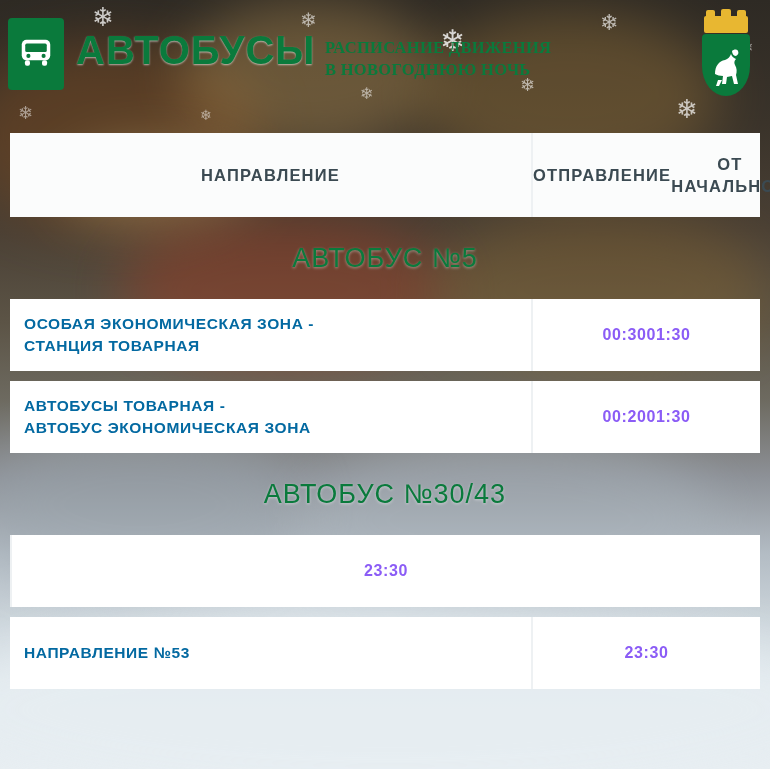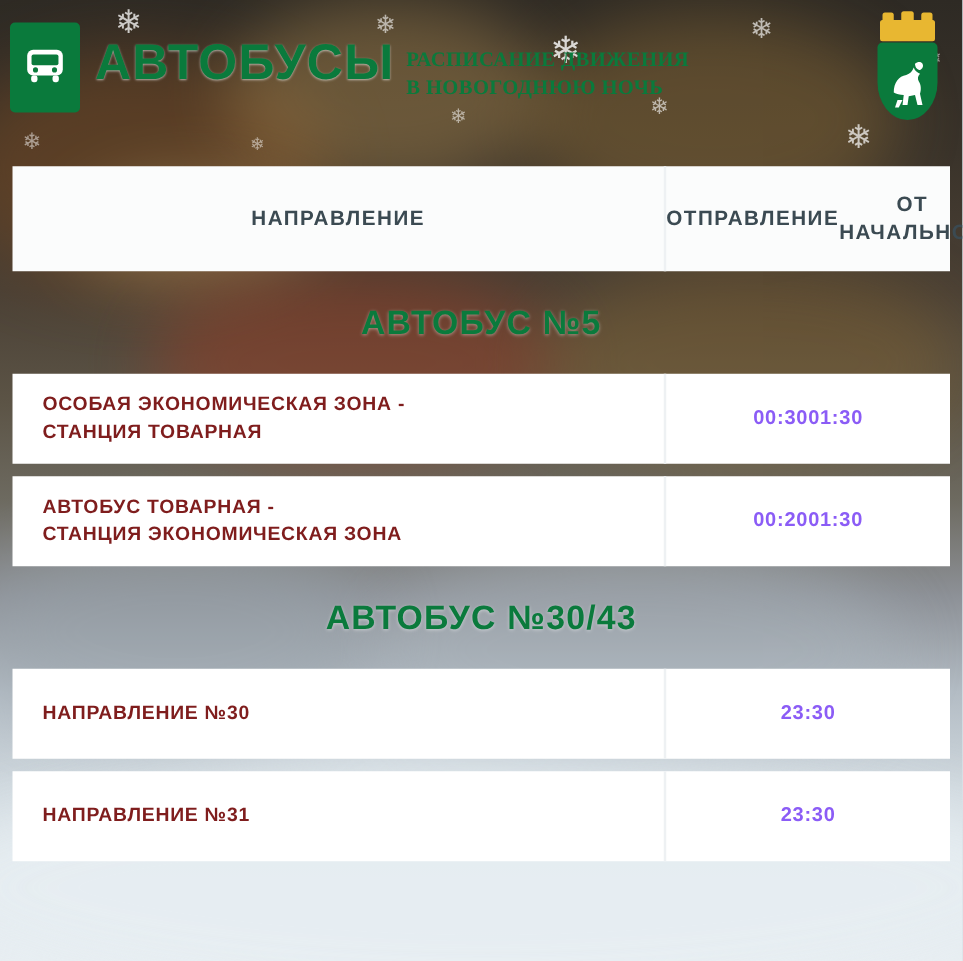--- a/index.html
+++ b/index.html
@@ -134,21 +134,21 @@
     margin-bottom: 10px;
   }
   .row.head {
     height: 84px;
     background: #fbfcfc;
   }
   .cell-dir {
     flex: 0 0 521px;
     display: flex;
     align-items: center;
-    padding: 0 24px;
+    padding: 0 14px;
     box-sizing: border-box;
   }
   .cell-time {
     flex: 1 1 auto;
     display: flex;
     align-items: center;
     justify-content: center;
     border-left: 2px solid #eef1f3;
     box-sizing: border-box;
   }
@@ -159,41 +159,41 @@
     font-size: 16.5px;
     font-weight: bold;
     color: #3b4a52;
     letter-spacing: 1.2px;
     text-align: center;
     line-height: 1.35;
   }
   .dir-text {
     font-size: 15.5px;
     font-weight: bold;
-    color: #7f1d1d;
+    color: #0369a1;
     letter-spacing: .6px;
     line-height: 1.45;
   }
   .time-text {
     font-size: 16px;
     font-weight: bold;
     color: #8b5cf6;
     letter-spacing: .6px;
     line-height: 1.5;
   }
   .route-band {
     height: 62px;
     display: flex;
     align-items: center;
     justify-content: center;
     margin-bottom: 10px;
   }
   .route-title {
     font-size: 27px;
-    font-weight: bold;
+    font-weight: normal;
     color: #0a7a3c;
     letter-spacing: 1px;
     text-shadow: 0 1px 3px rgba(255,255,255,.45);
   }
   .row.body-2 { height: 72px; }
   .row.body-1 { height: 72px; }
 </style>
 </head>
 <body>
 
@@ -281,46 +281,43 @@
       </div>
       <div class="cell-time">
         <div class="time-text">00:30</div>
         <div class="time-text">01:30</div>
       </div>
     </div>
 
     <div class="row body-2">
       <div class="cell-dir">
         <div>
-          <div class="dir-text">АВТОБУС ТОВАРНАЯ -</div>
-          <div class="dir-text">СТАНЦИЯ ЭКОНОМИЧЕСКАЯ ЗОНА</div>
+          <div class="dir-text">АВТОБУСЫ ТОВАРНАЯ -</div>
+          <div class="dir-text">АВТОБУС ЭКОНОМИЧЕСКАЯ ЗОНА</div>
         </div>
       </div>
       <div class="cell-time">
         <div class="time-text">00:20</div>
         <div class="time-text">01:30</div>
       </div>
     </div>
 
     <div class="route-band">
       <div class="route-title">АВТОБУС №30/43</div>
     </div>
 
     <div class="row body-1">
-      <div class="cell-dir">
-        <div class="dir-text">НАПРАВЛЕНИЕ №30</div>
-      </div>
       <div class="cell-time">
         <div class="time-text">23:30</div>
       </div>
     </div>
 
     <div class="row body-1">
       <div class="cell-dir">
-        <div class="dir-text">НАПРАВЛЕНИЕ №31</div>
+        <div class="dir-text">НАПРАВЛЕНИЕ №53</div>
       </div>
       <div class="cell-time">
         <div class="time-text">23:30</div>
       </div>
     </div>
 
   </div>
 </div>
 
 </body></html>

